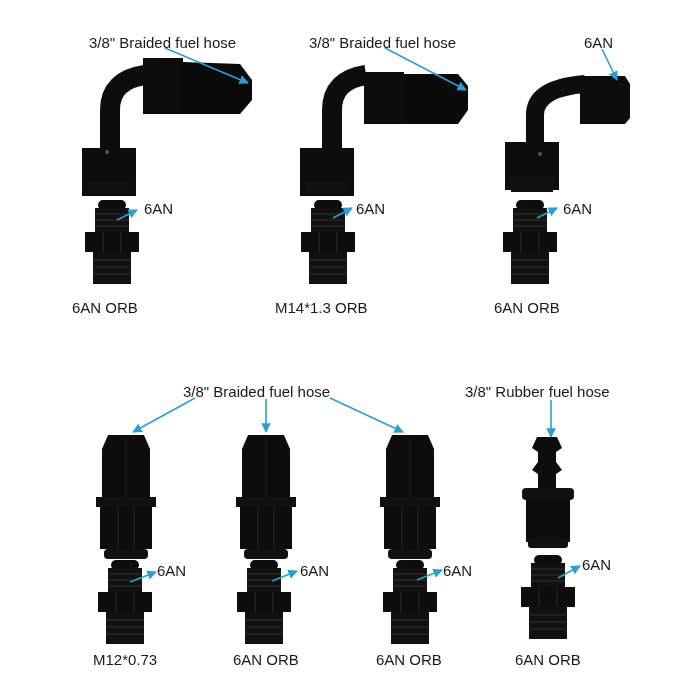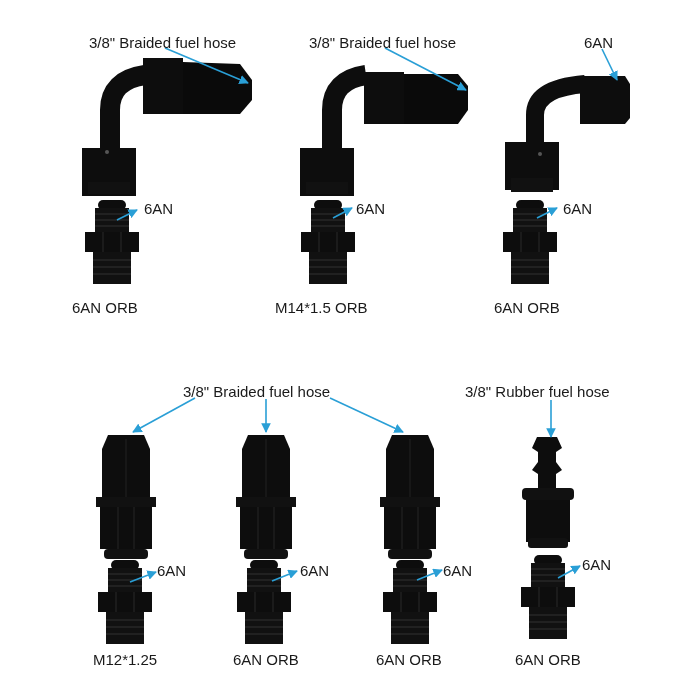--- a/index.html
+++ b/index.html
@@ -105,27 +105,27 @@
 
 <div class="lbl" style="left:89px;top:35px;">3/8" Braided fuel hose</div>
 <div class="lbl" style="left:309px;top:35px;">3/8" Braided fuel hose</div>
 <div class="lbl" style="left:584px;top:35px;">6AN</div>
 
 <div class="lbl" style="left:144px;top:201px;">6AN</div>
 <div class="lbl" style="left:356px;top:201px;">6AN</div>
 <div class="lbl" style="left:563px;top:201px;">6AN</div>
 
 <div class="lbl" style="left:72px;top:300px;">6AN ORB</div>
-<div class="lbl" style="left:275px;top:300px;">M14*1.5 ORB</div>
+<div class="lbl" style="left:275px;top:300px;">M14*1.3 ORB</div>
 <div class="lbl" style="left:494px;top:300px;">6AN ORB</div>
 
 <div class="lbl" style="left:183px;top:384px;">3/8" Braided fuel hose</div>
 <div class="lbl" style="left:465px;top:384px;">3/8" Rubber fuel hose</div>
 
 <div class="lbl" style="left:157px;top:563px;">6AN</div>
 <div class="lbl" style="left:300px;top:563px;">6AN</div>
 <div class="lbl" style="left:443px;top:563px;">6AN</div>
 <div class="lbl" style="left:582px;top:557px;">6AN</div>
 
-<div class="lbl" style="left:93px;top:652px;">M12*1.25</div>
+<div class="lbl" style="left:93px;top:652px;">M12*0.73</div>
 <div class="lbl" style="left:233px;top:652px;">6AN ORB</div>
 <div class="lbl" style="left:376px;top:652px;">6AN ORB</div>
 <div class="lbl" style="left:515px;top:652px;">6AN ORB</div>
 
 </body></html>

